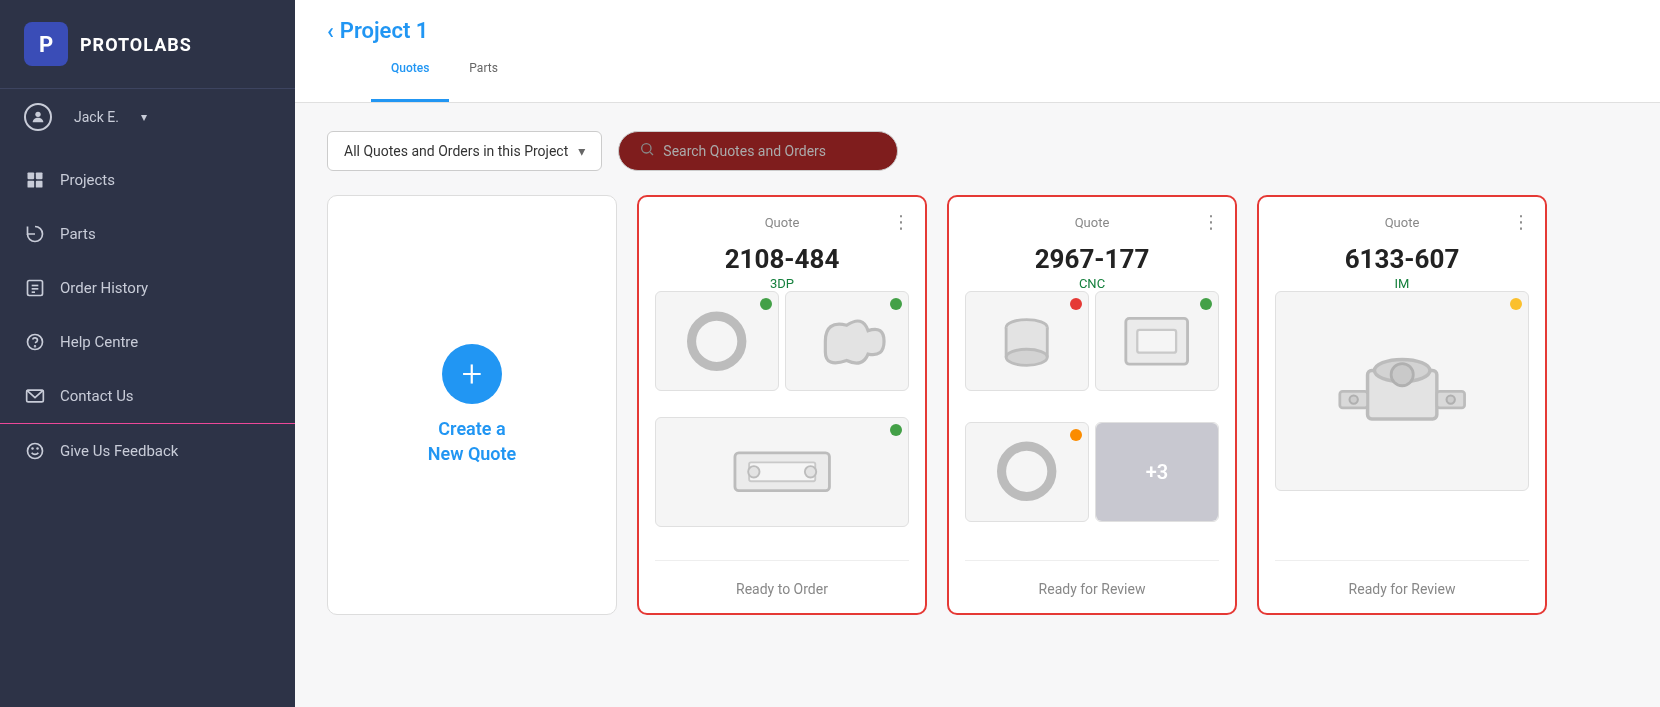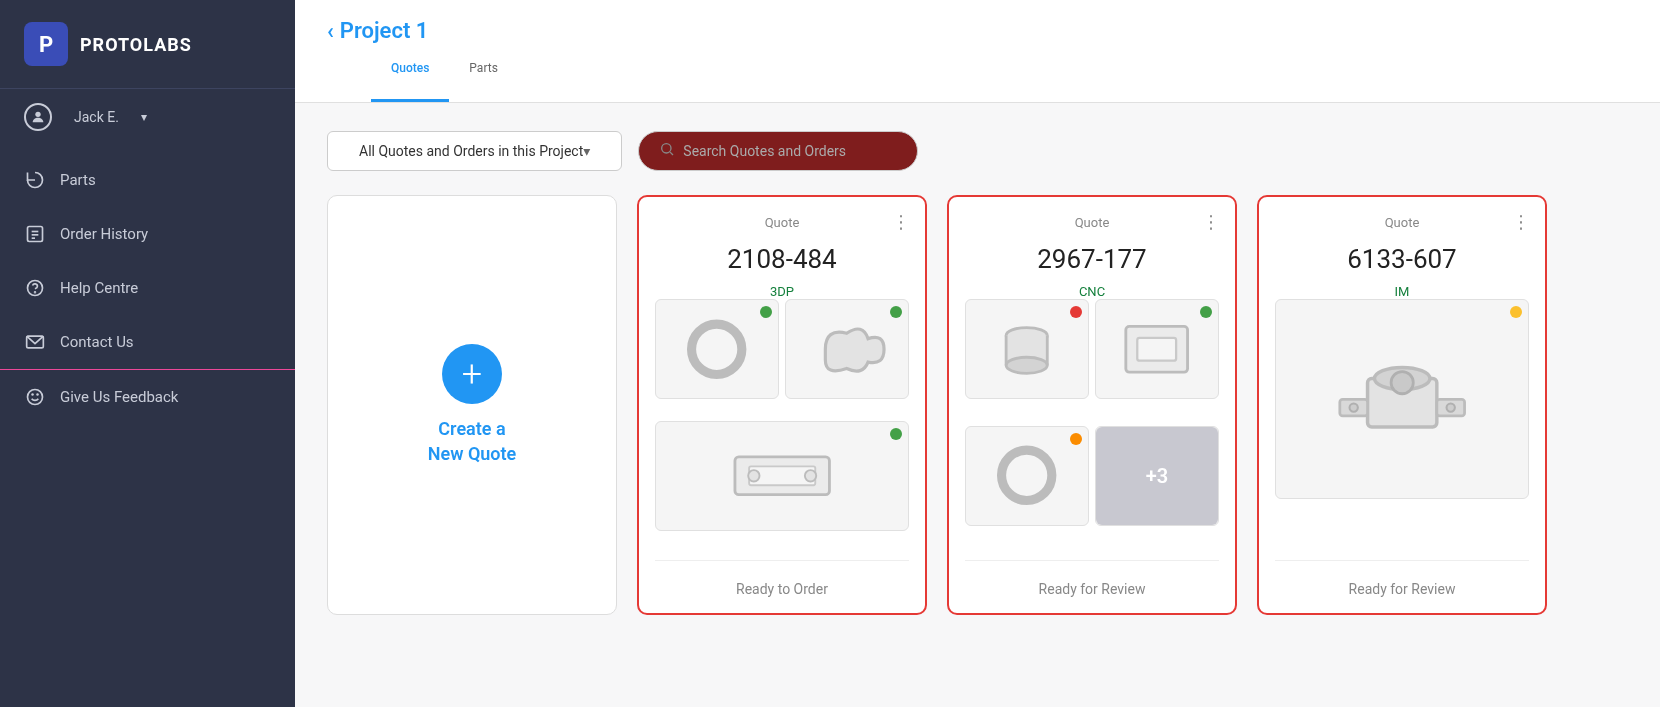--- a/index.html
+++ b/index.html
@@ -147,24 +147,25 @@
     
     .filter-row {
       display: flex;
       align-items: center;
       gap: 16px;
       margin-bottom: 24px;
     }
     .filter-dropdown {
       display: flex;
       align-items: center;
+      gap: 10px;
       background: #fff;
       border: 1.5px solid #ccc;
       border-radius: 6px;
-      padding: 10px 31px;
+      padding: 10px 16px;
       font-size: 14px;
       color: #333;
       cursor: pointer;
       min-width: 260px;
     }
     .filter-dropdown-text {
       flex: 1;
       line-height: 1.3;
     }
     .dropdown-arrow {
@@ -246,23 +247,23 @@
     }
     .card-subtitle {
       text-align: center;
       font-size: 13px;
       color: #888;
       margin-bottom: 14px;
     }
     .card-title {
       text-align: center;
       font-size: 26px;
-      font-weight: 400;
+      font-weight: 700;
       color: #222;
-      margin-bottom: 10px;
+      margin-bottom: 2px;
     }
     .card-type {
       text-align: center;
       font-size: 13px;
       color: #15803d;
       margin-bottom: 0;
     }
     .part-thumb {
       background: #f5f5f5;
       border: 1px solid #e0e0e0;
@@ -329,20 +330,31 @@
       <svg width="16" height="16" viewBox="0 0 24 24" fill="#c8ccd8">
         <circle cx="12" cy="8" r="4"></circle>
           <path d="M4 20c0-4 3.6-7 8-7s8 3 8 7"></path>
       </svg>
     </div>
     <span>Jack E.</span>
     <span style="font-size:12px;">▾</span>
   </div>
 
   <nav class="sidebar-nav">
+    <div class="nav-item">
+      <span class="nav-icon">
+        <svg width="20" height="20" viewBox="0 0 24 24" fill="#c8ccd8">
+          <rect x="3" y="3" width="8" height="8" rx="1"></rect>
+            <rect x="13" y="3" width="8" height="8" rx="1"></rect>
+          <rect x="3" y="13" width="8" height="8" rx="1"></rect>
+            <rect x="13" y="13" width="8" height="8" rx="1"></rect>
+        </svg>
+      </span>
+      <span>Projects</span>
+    </div>
     <div class="nav-item">
       <span class="nav-icon">
         <svg width="20" height="20" viewBox="0 0 24 24" fill="none" stroke="#c8ccd8" stroke-width="2">
           <path d="M3 12a9 9 0 1 0 9-9"></path>
             <path d="M3 3v9h9"></path>
         </svg>
       </span>
       <span>Parts</span>
     </div>
     <div class="nav-item">

